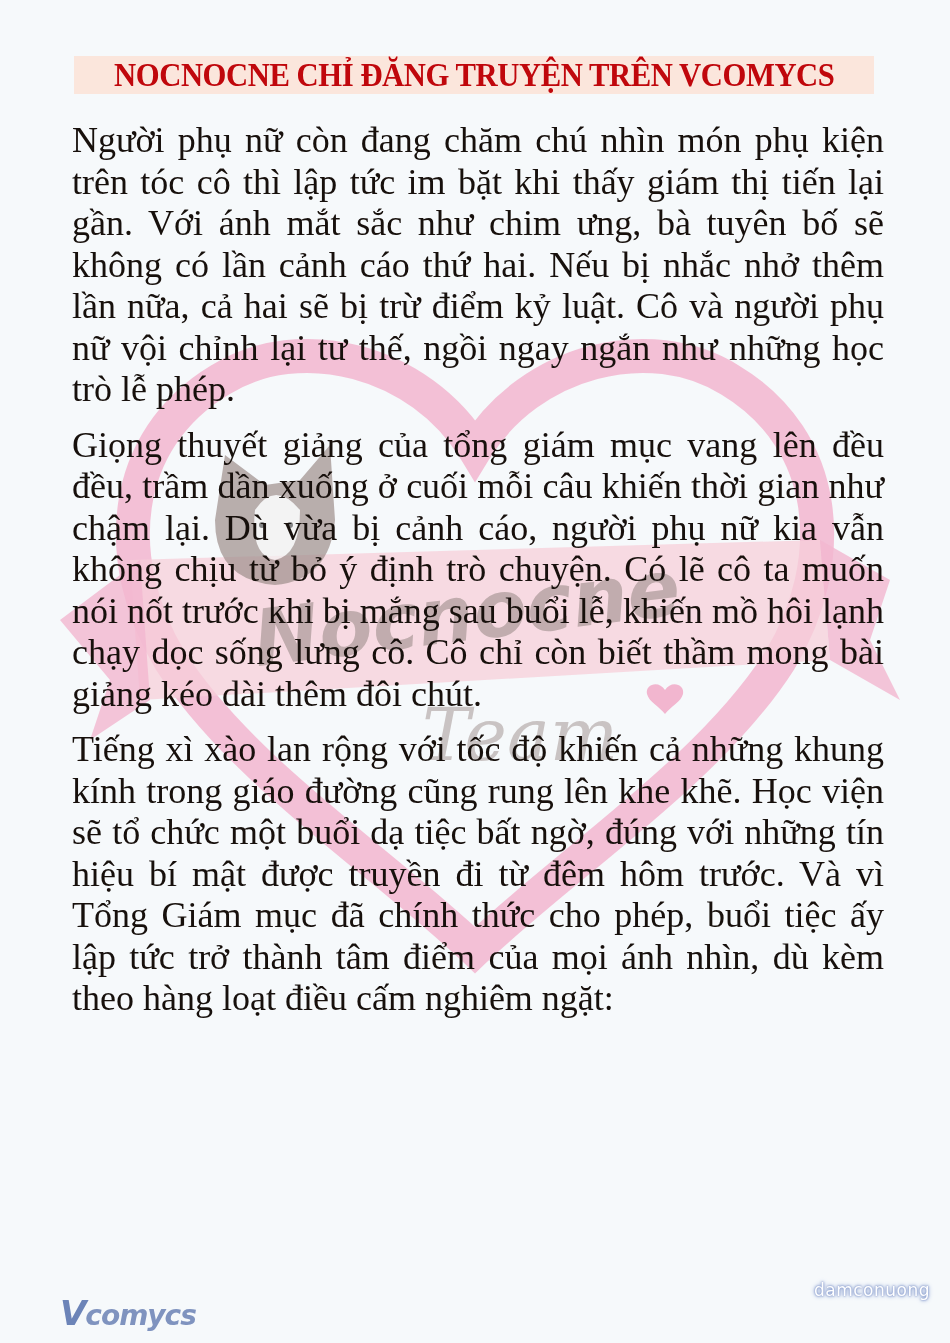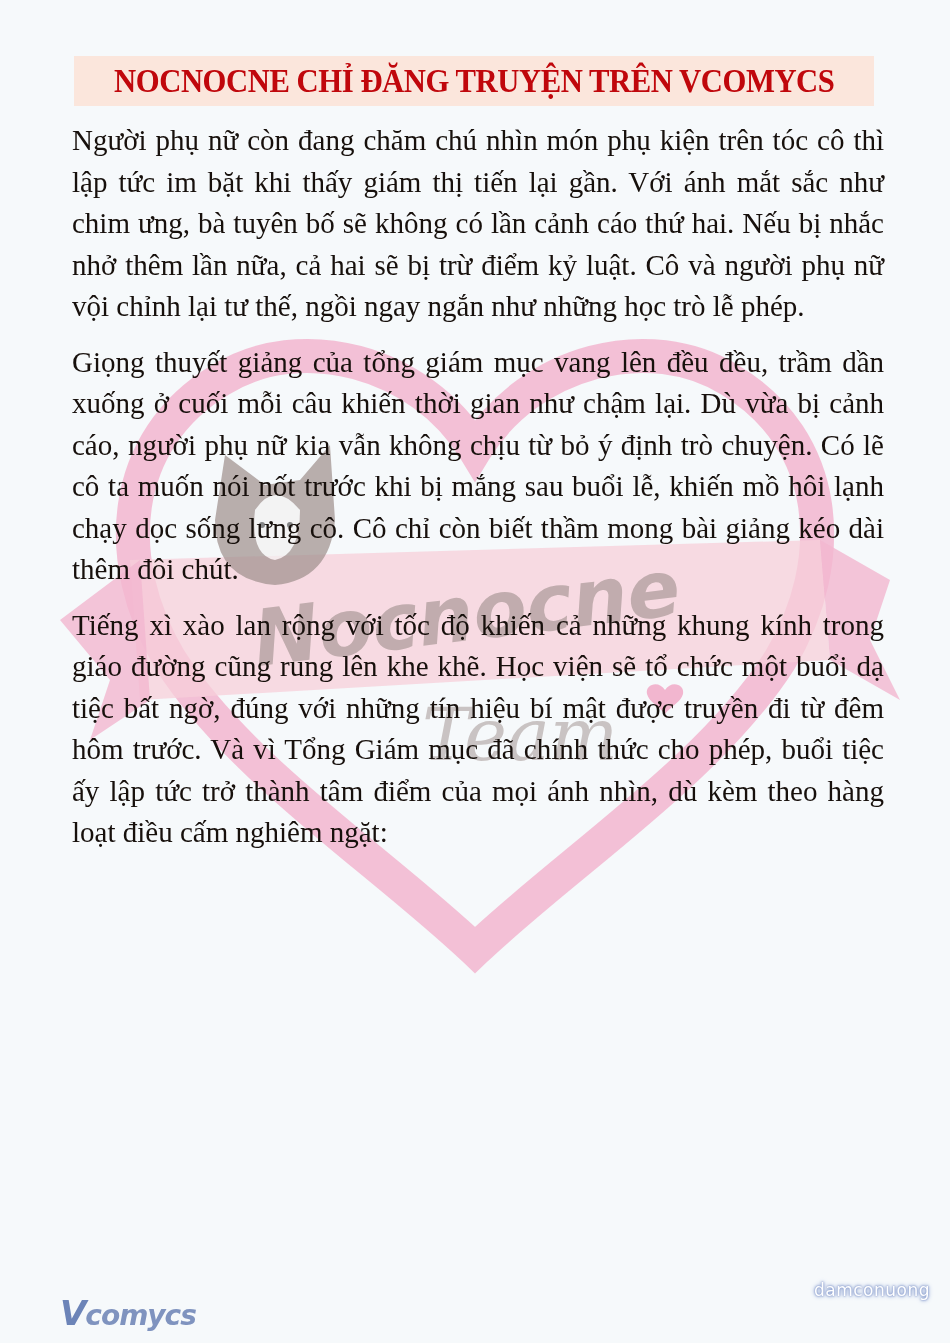--- a/index.html
+++ b/index.html
@@ -26,21 +26,21 @@
       width: 950px;
       height: 1343px;
       pointer-events: none;
       z-index: 0;
     }
     .header-banner {
       position: absolute;
       left: 74px;
       top: 56px;
       width: 800px;
-      height: 50px;
+      height: 38px;
       background: #fbe6dc;
       z-index: 2;
       display: flex;
       align-items: center;
       justify-content: center;
     }
     .header-banner span {
       font-family: "Liberation Serif", "DejaVu Serif", serif;
       font-weight: bold;
       font-size: 33px;
@@ -50,21 +50,21 @@
       white-space: nowrap;
       line-height: 1;
     }
     .content {
       position: absolute;
       left: 72px;
       top: 120px;
       width: 812px;
       z-index: 2;
       color: #17100c;
-      font-size: 29px;
+      font-size: 36px;
       line-height: 41.5px;
     }
     .content p {
       margin: 0 0 14px 0;
       text-align: justify;
     }
     .footer-logo {
       position: absolute;
       left: 16px;
       top: 1296px;

